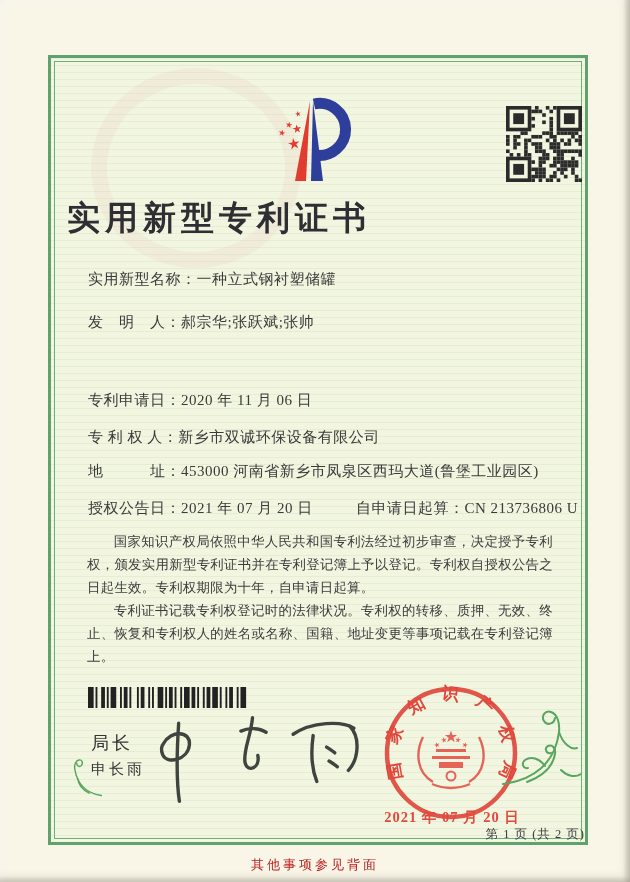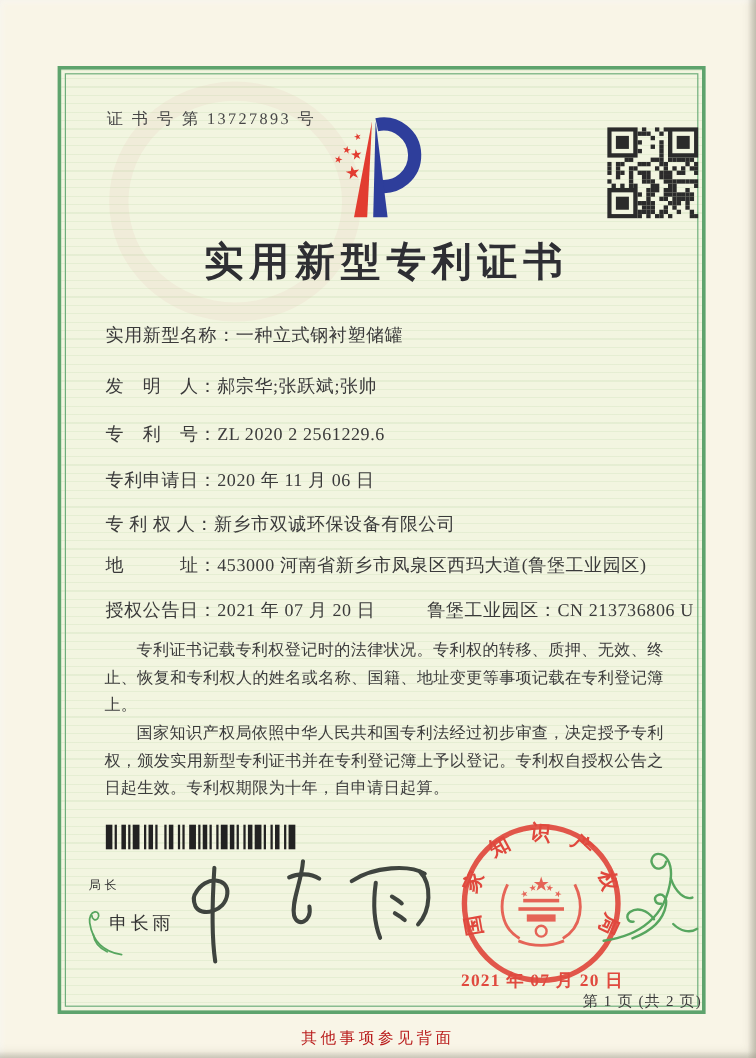--- a/index.html
+++ b/index.html
@@ -19,52 +19,51 @@
     background-image:repeating-linear-gradient(to bottom,rgba(170,205,150,.18) 0 1px,rgba(0,0,0,0) 1px 7px);
     box-sizing:border-box;
   }
   .frame .inner-line{position:absolute;inset:3px;border:1px solid #6fae7c;pointer-events:none;}
   .abs{position:absolute;}
   .cert-no{left:38px;top:32px;font-size:13.5px;color:#474747;letter-spacing:2px;}
   .ghost-seal{left:40px;top:10px;width:210px;height:200px;border:16px solid rgba(225,130,125,.07);
     border-radius:50%;box-sizing:border-box;}
   .logo{left:202px;top:36px;width:130px;height:94px;}
   .qr{left:455px;top:48px;width:76px;height:76px;}
-  .title{left:4px;top:138px;width:100%;text-align:center;font-size:33px;font-weight:700;
+  .title{left:16px;top:138px;width:100%;font-size:33px;font-weight:700;
     color:#2e2e33;letter-spacing:5px;}
   .field-row{left:37px;width:470px;font-size:15px;color:#3a3a3a;letter-spacing:.5px;white-space:nowrap;}
   .flabel{color:#3a3a3a;text-align:center;}
   .fvalue{color:#3a3a3a;margin-top:16px;}
   .pair2{position:absolute;left:268px;top:0;}
   .body-text{left:36px;top:472px;width:466px;font-size:13.4px;line-height:23px;color:#3c3c3c;
     text-align:justify;letter-spacing:.3px;}
   .body-text p{margin:0;text-indent:2em;}
   .barcode{left:37px;top:629px;width:160px;height:21px;}
-  .sig-title{left:23px;top:673px;font-size:10px;color:#343434;letter-spacing:3px;}
+  .sig-title{left:40px;top:673px;font-size:18px;color:#343434;letter-spacing:3px;}
   .sig-name{left:40px;top:702px;font-size:15px;color:#343434;letter-spacing:3px;}
   .signature-svg{left:95px;top:650px;width:225px;height:105px;transform:rotate(-2deg);}
   .seal{left:329px;top:624px;width:142px;height:142px;}
   .seal-date{left:326px;top:750px;width:150px;text-align:center;font-size:14.5px;font-weight:700;
     color:#e04a3f;letter-spacing:1px;}
   .page-num{left:0;top:768px;width:100%;text-align:right;font-size:12.5px;color:#3c3c3c;letter-spacing:1px;}
   .back-note{position:absolute;left:0;top:856px;width:100%;text-align:center;font-size:13px;
     color:#b91c1c;letter-spacing:3px;}
   .flourish-br{position:absolute;right:2px;bottom:54px;width:86px;height:96px;}
   .flourish-bl{position:absolute;left:2px;bottom:44px;width:52px;height:58px;transform:scaleX(-1);}
 </style>
 </head>
 <body>
 
 <div class="page">
   <div class="frame">
     <div class="inner-line"></div>
 
     <div class="abs ghost-seal"></div>
 
-    <div class="abs cert-no">证 书 号 第 13727893 号</div>
 
     <svg class="abs logo" viewBox="0 0 130 92">
       <defs>
         <path id="star" d="M0,-1 L0.2245,-0.309 0.951,-0.309 0.3633,0.118 0.5878,0.809 0,0.382 -0.5878,0.809 -0.3633,0.118 -0.951,-0.309 -0.2245,-0.309 Z"></path>
       </defs>
       <path d="M61,9 A26,26 0 1 1 62,60" fill="none" stroke="#2e3e9b" stroke-width="11"></path>
       <polygon points="57,6 42,86 53,86" fill="#e23c30"></polygon>
       <polygon points="60,6 58,86 70,86" fill="#2e3e9b"></polygon>
       <use href="#star" transform="translate(45,19) scale(3) rotate(-15)" fill="#e23c30"></use>
       <use href="#star" transform="translate(36,30) scale(3.4) rotate(10)" fill="#e23c30"></use>
@@ -228,40 +227,37 @@
       </svg>
 
     <div class="abs title">实用新型专利证书</div>
 
     <div class="abs field-row" style="top:212px">
       <span class="flabel">实用新型名称：</span><span class="fvalue">一种立式钢衬塑储罐</span>
     </div>
     <div class="abs field-row" style="top:255px">
       <span class="flabel">发　明　人：</span><span class="fvalue">郝宗华;张跃斌;张帅</span>
     </div>
-    <div class="abs field-row" style="top:295px">
-      <span class="flabel">专　利　号：</span><span class="fvalue">ZL 2020 2 2561229.6</span>
-    </div>
     <div class="abs field-row" style="top:333px">
       <span class="flabel">专利申请日：</span><span class="fvalue">2020 年 11 月 06 日</span>
     </div>
     <div class="abs field-row" style="top:370px">
       <span class="flabel">专 利 权 人：</span><span class="fvalue">新乡市双诚环保设备有限公司</span>
     </div>
     <div class="abs field-row" style="top:404px">
       <span class="flabel">地　　　址：</span><span class="fvalue">453000 河南省新乡市凤泉区西玛大道(鲁堡工业园区)</span>
     </div>
     <div class="abs field-row" style="top:441px">
       <span class="flabel">授权公告日：</span><span class="fvalue">2021 年 07 月 20 日</span>
-      <span class="pair2"><span class="flabel">鲁堡工业园区：</span><span class="fvalue">CN 213736806 U</span></span>
+      <span class="pair2"><span class="flabel">自申请日起算：</span><span class="fvalue">CN 213736806 U</span></span>
     </div>
 
     <div class="abs body-text">
+      <p>国家知识产权局依照中华人民共和国专利法经过初步审查，决定授予专利权，颁发实用新型专利证书并在专利登记簿上予以登记。专利权自授权公告之日起生效。专利权期限为十年，自申请日起算。</p>
       <p>专利证书记载专利权登记时的法律状况。专利权的转移、质押、无效、终止、恢复和专利权人的姓名或名称、国籍、地址变更等事项记载在专利登记簿上。</p>
-      <p>国家知识产权局依照中华人民共和国专利法经过初步审查，决定授予专利权，颁发实用新型专利证书并在专利登记簿上予以登记。专利权自授权公告之日起生效。专利权期限为十年，自申请日起算。</p>
     </div>
 
     <svg id="barcode-svg" class="abs barcode" viewBox="0 0 160 21" preserveAspectRatio="none">
         <rect x="0" y="0" width="5.647058823529411" height="21" fill="#222"></rect>
         <rect x="7.529411764705882" y="0" width="1.8823529411764706" height="21" fill="#222"></rect>
         <rect x="13.176470588235293" y="0" width="3.764705882352941" height="21" fill="#222"></rect>
         <rect x="18.823529411764707" y="0" width="1.8823529411764706" height="21" fill="#222"></rect>
         <rect x="22.58823529411765" y="0" width="5.647058823529411" height="21" fill="#222"></rect>
         <rect x="32" y="0" width="1.8823529411764706" height="21" fill="#222"></rect>
         <rect x="35.76470588235294" y="0" width="3.764705882352941" height="21" fill="#222"></rect>

